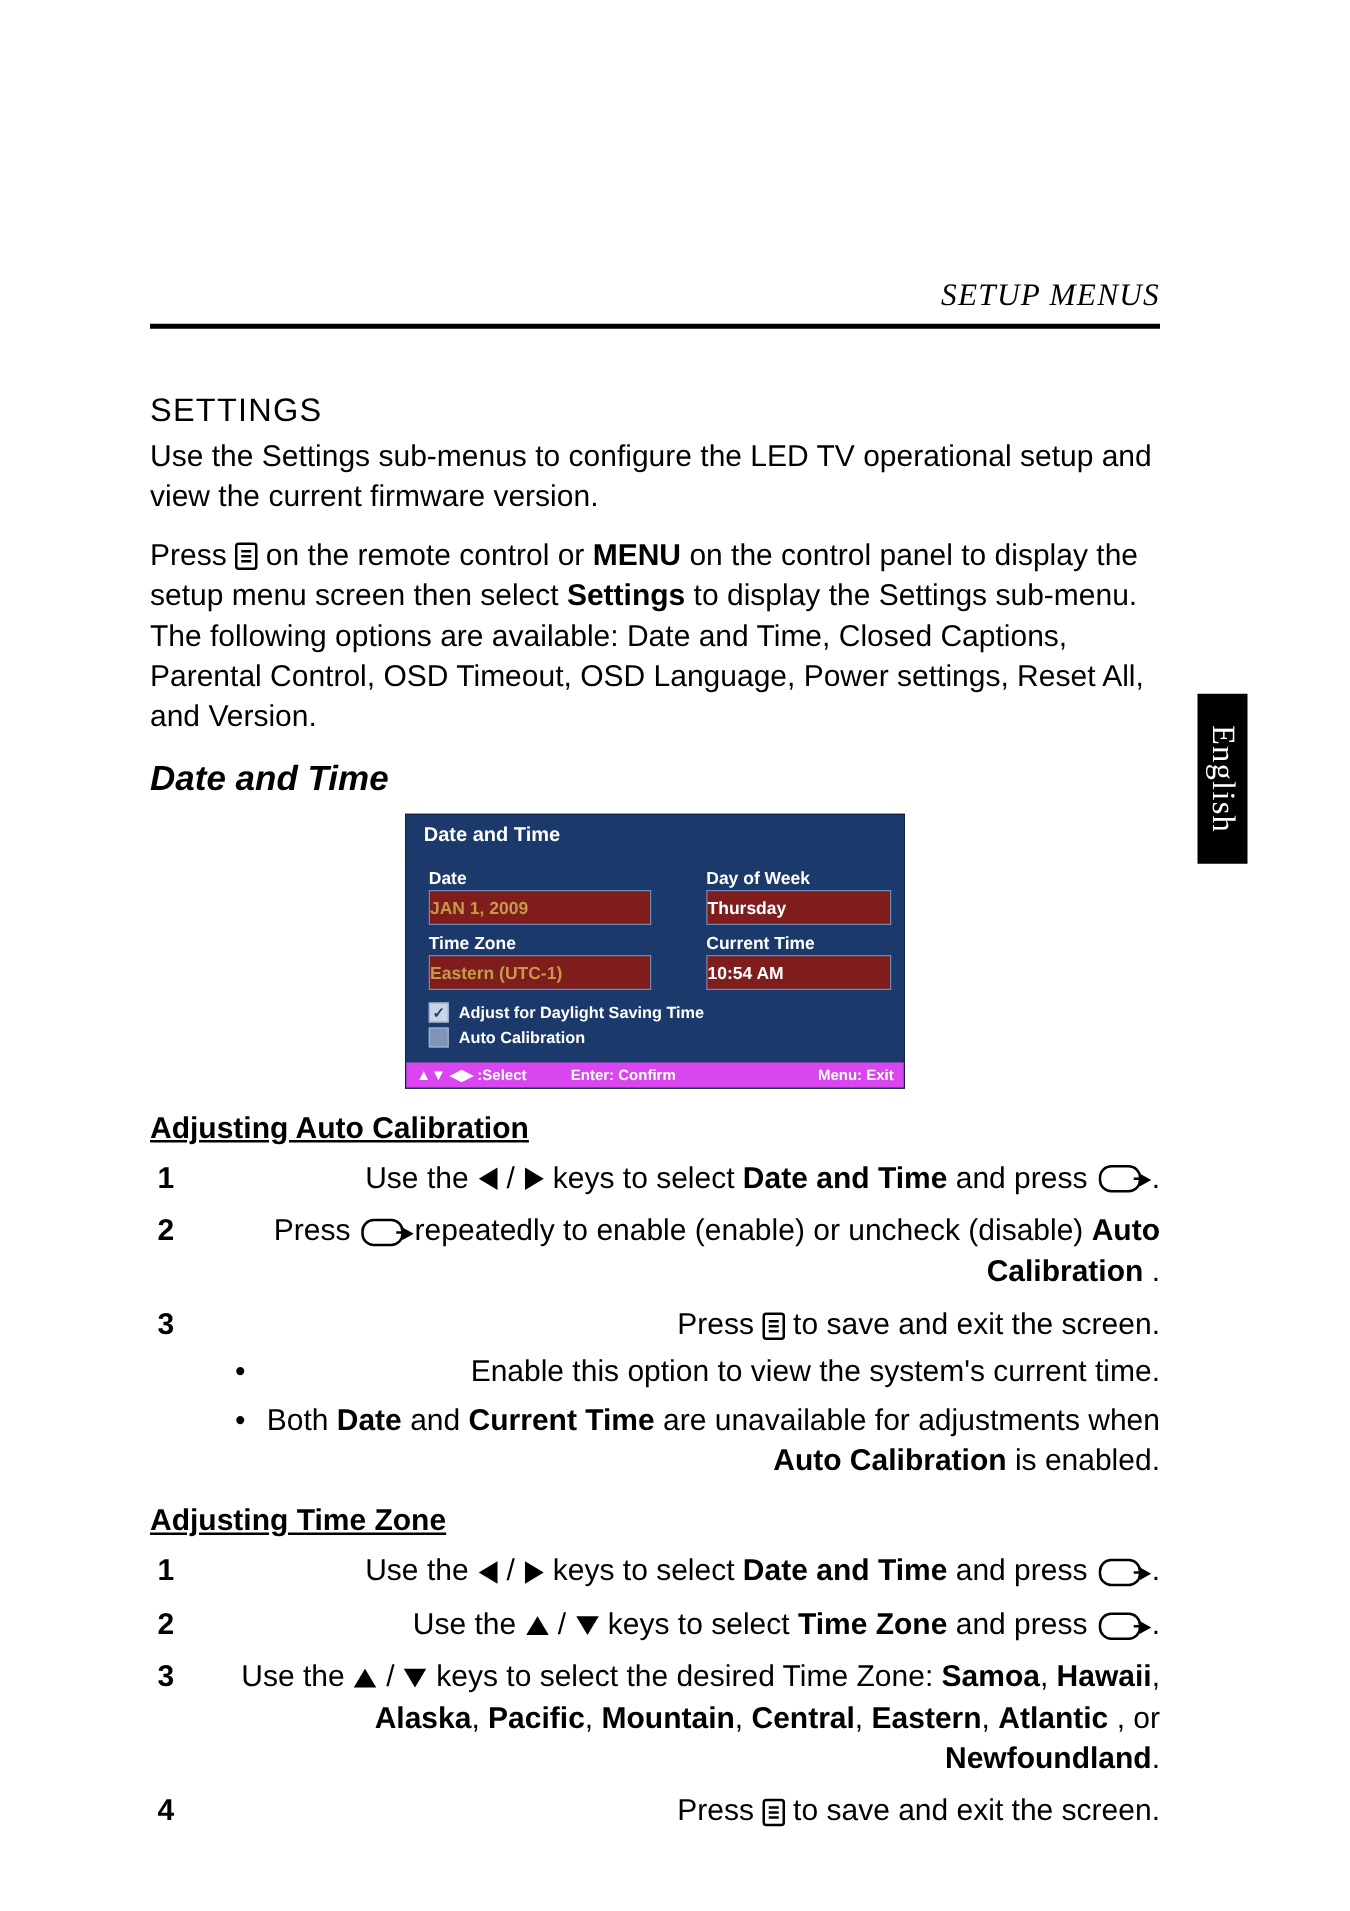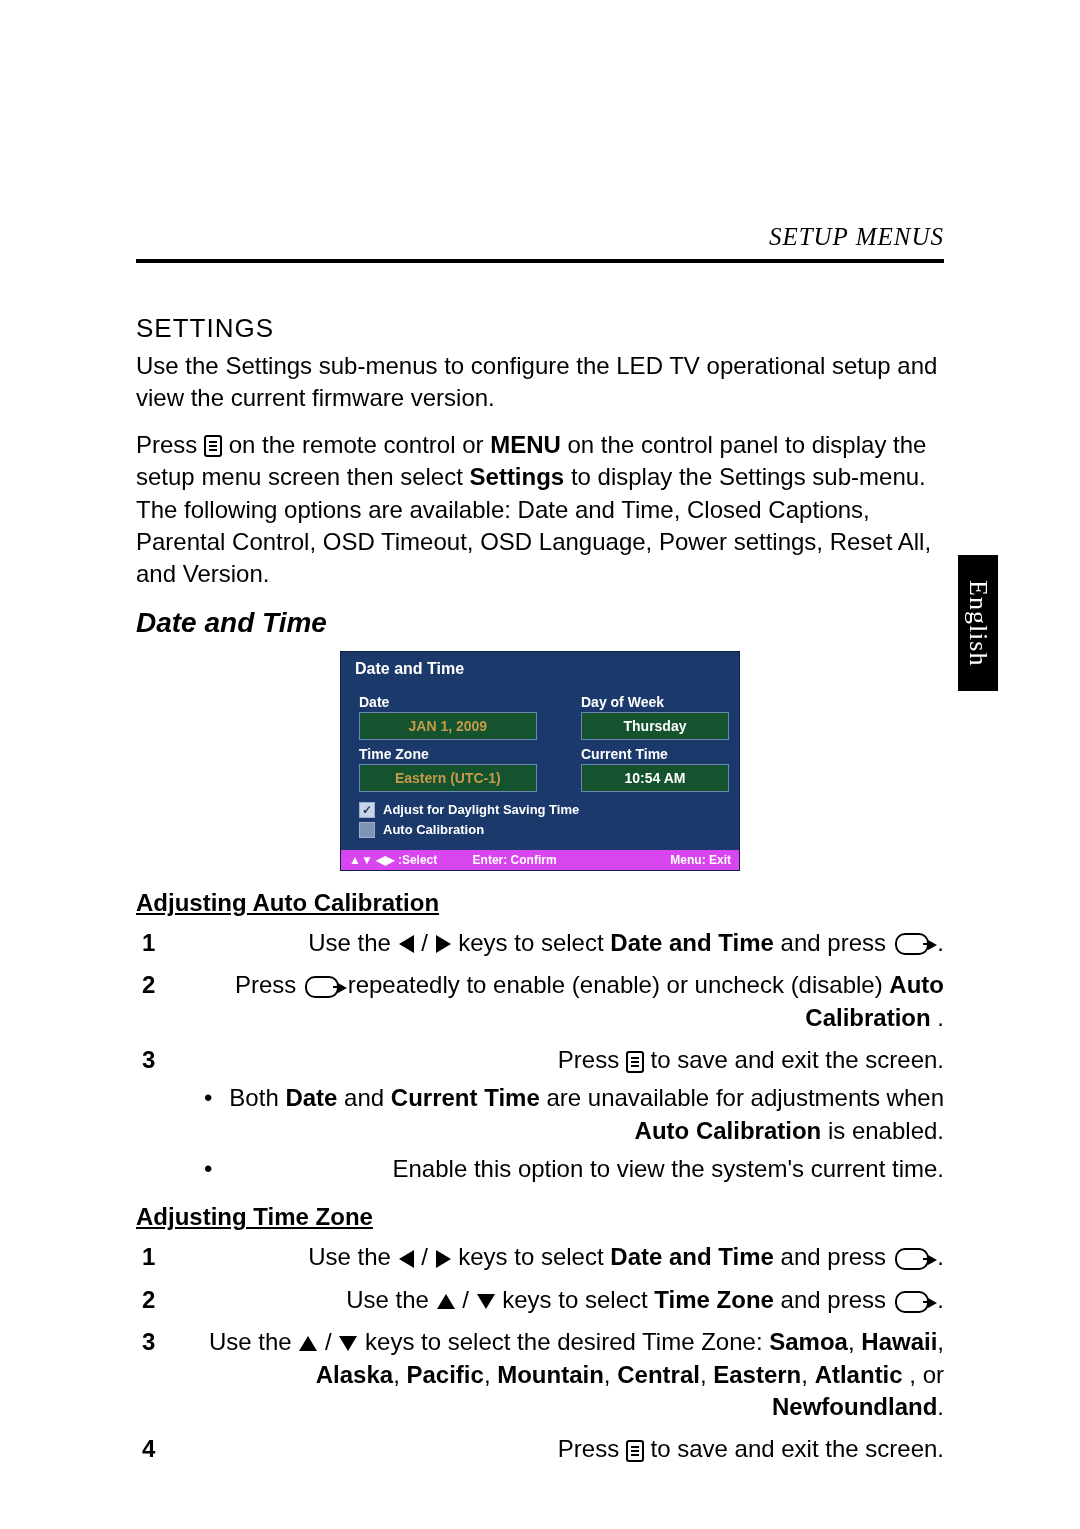--- a/index.html
+++ b/index.html
@@ -8,21 +8,21 @@
     padding: 0;
     width: 1080px;
     height: 1529px;
     background: #fff;
     font-family: Arial, Helvetica, sans-serif;
     color: #000;
     position: relative;
   }
   .page {
     position: absolute;
-    left: 136px;
+    left: 120px;
     top: 0;
     width: 808px;
     height: 1529px;
     box-sizing: border-box;
   }
   .header-right {
     text-align: right;
     font-style: italic;
     font-family: "Times New Roman", Times, serif;
     font-size: 25px;
@@ -131,23 +131,23 @@
   }
   .osd-body {
     background: #1b3a6b;
     padding: 6px 10px 6px 18px;
   }
   .osd-row { display: flex; justify-content: space-between; margin-top: 6px;}
   .osd-col { width: 48%; }
   .osd-col2 { width: 40%; }
   .osd-label { font-size: 14px; font-weight: bold; margin-bottom: 2px; }
   .osd-val {
-    background: #14532d;
+    background: #7f1d1d;
     border: 1px solid #6d87b5;
-    text-align: center;
+    text-align: left;
     padding: 5px 0;
     color: #c59a4a;
     font-weight: bold;
     font-size: 14px;
   }
   .osd-val.white { color: #fff; font-weight: bold; }
   .osd-check-row {
     display:flex; align-items:center; gap:8px; margin-top:10px; font-size:13px; font-weight:bold;
   }
   .chk {
@@ -278,30 +278,30 @@
     </li>
     <li>
       <span>Press </span>
       <span class="menu-glyph">
           <i></i>
           <i></i>
           <i></i>
         </span>
       <span> to save and exit the screen.</span>
       <ul class="bullets">
+        <li>Enable this option to view the system's current time.</li>
         <li>
           <span>Both </span>
           <b>Date</b>
           <span> and </span>
           <b>Current Time</b>
           <span> are unavailable for adjustments when </span>
           <b>Auto Calibration</b>
           <span> is enabled.</span>
         </li>
-        <li>Enable this option to view the system's current time.</li>
       </ul>
     </li>
   </ol>
 
   <div class="uline">Adjusting Time Zone</div>
   <ol class="steps">
     <li>
       <span>Use the </span>
       <span class="tri-left"></span>
       <span> / </span>

